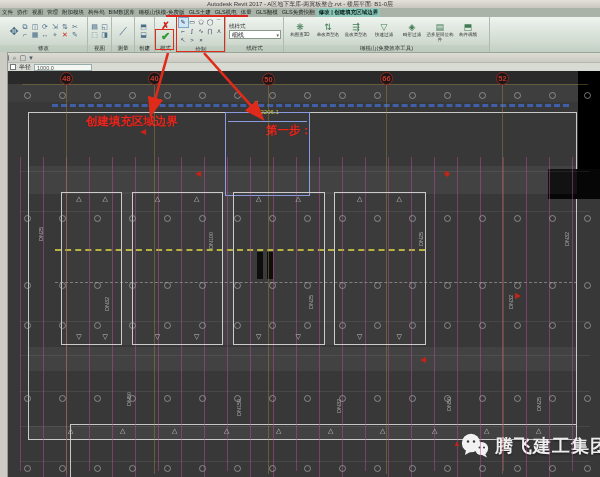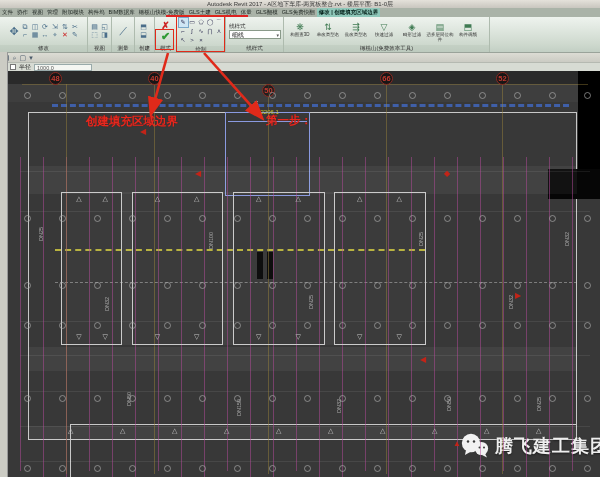--- a/index.html
+++ b/index.html
@@ -269,21 +269,21 @@
 
     <div class="abs" style="left:249px;top:181px;width:6px;height:27px;background:#0a0a0a"></div>
     <div class="abs" style="left:259px;top:181px;width:6px;height:27px;background:#0a0a0a"></div>
 
     <div class="abs" style="left:47px;top:178px;width:370px;height:0;border-top:2px dashed #b8b23e"></div>
     <div class="abs" style="left:47px;top:211px;width:522px;height:0;border-top:1px dashed rgba(210,210,210,.45)"></div>
 
     <div class="anno" style="left:78px;top:43px">
       <span style="display:block">创建填充区域边界</span>
     </div>
-    <div class="anno" style="left:258px;top:42px">
+    <div class="anno" style="left:258px;top:52px">
       <span style="display:block">第一步：</span>
     </div>
 
     <div class="wm" style="left:452px;top:362px">
       <svg width="30" height="26" viewBox="0 0 30 26">
         <circle cx="11" cy="10" r="9.2" fill="#f2f2f2"></circle>
         <polygon points="6,17 5,22 11,18.5" fill="#f2f2f2"></polygon>
         <circle cx="8" cy="8.5" r="1.2" fill="#3a3a3a"></circle>
         <circle cx="14" cy="8.5" r="1.2" fill="#3a3a3a"></circle>
         <circle cx="21.5" cy="15.5" r="6.6" fill="#f2f2f2"></circle>
@@ -326,25 +326,25 @@
       <div class="mline" style="left: 403px; top: 86px; height: 334px;"></div>
       <div class="mline" style="left: 426px; top: 86px; height: 314px;"></div>
       <div class="mline" style="left: 449px; top: 86px; height: 354px;"></div>
       <div class="mline" style="left: 472px; top: 86px; height: 334px;"></div>
       <div class="mline" style="left: 495px; top: 86px; height: 314px;"></div>
       <div class="mline" style="left: 518px; top: 86px; height: 354px;"></div>
       <div class="mline" style="left: 541px; top: 86px; height: 334px;"></div>
       <div class="mline" style="left: 564px; top: 86px; height: 314px;"></div>
       <div class="abs" style="left: 14px; top: 13px; width: 566px; height: 1px; background: rgba(160, 135, 60, 0.4);"></div>
       <div class="gridv" style="left: 58px; top: 13px; height: 390px;"></div>
-      <div class="bubble" style="left: 41px; top: 1px;">48</div>
+      <div class="bubble" style="left: 52px; top: 1px;">48</div>
       <div class="gridv" style="left: 146px; top: 13px; height: 390px;"></div>
       <div class="bubble" style="left: 140px; top: 1px;">40</div>
       <div class="gridv" style="left: 260px; top: 13px; height: 390px;"></div>
-      <div class="bubble" style="left: 254px; top: 13px;">50</div>
+      <div class="bubble" style="left: 254px; top: 2px;">50</div>
       <div class="gridv" style="left: 378px; top: 13px; height: 390px;"></div>
       <div class="bubble" style="left: 372px; top: 1px;">66</div>
       <div class="gridv" style="left: 494px; top: 13px; height: 390px;"></div>
       <div class="bubble" style="left: 488px; top: 1px;">52</div>
       <div class="zone" style="left: 53px; top: 121px; width: 61px; height: 153px;"></div>
       <div class="tri" style="left: 68.25px; top: 124px;">△</div>
       <div class="tri" style="left: 68.25px; top: 262px;">▽</div>
       <div class="tri" style="left: 94.48px; top: 124px;">△</div>
       <div class="tri" style="left: 94.48px; top: 262px;">▽</div>
       <div class="zone" style="left: 124px; top: 121px; width: 91px; height: 153px;"></div>

